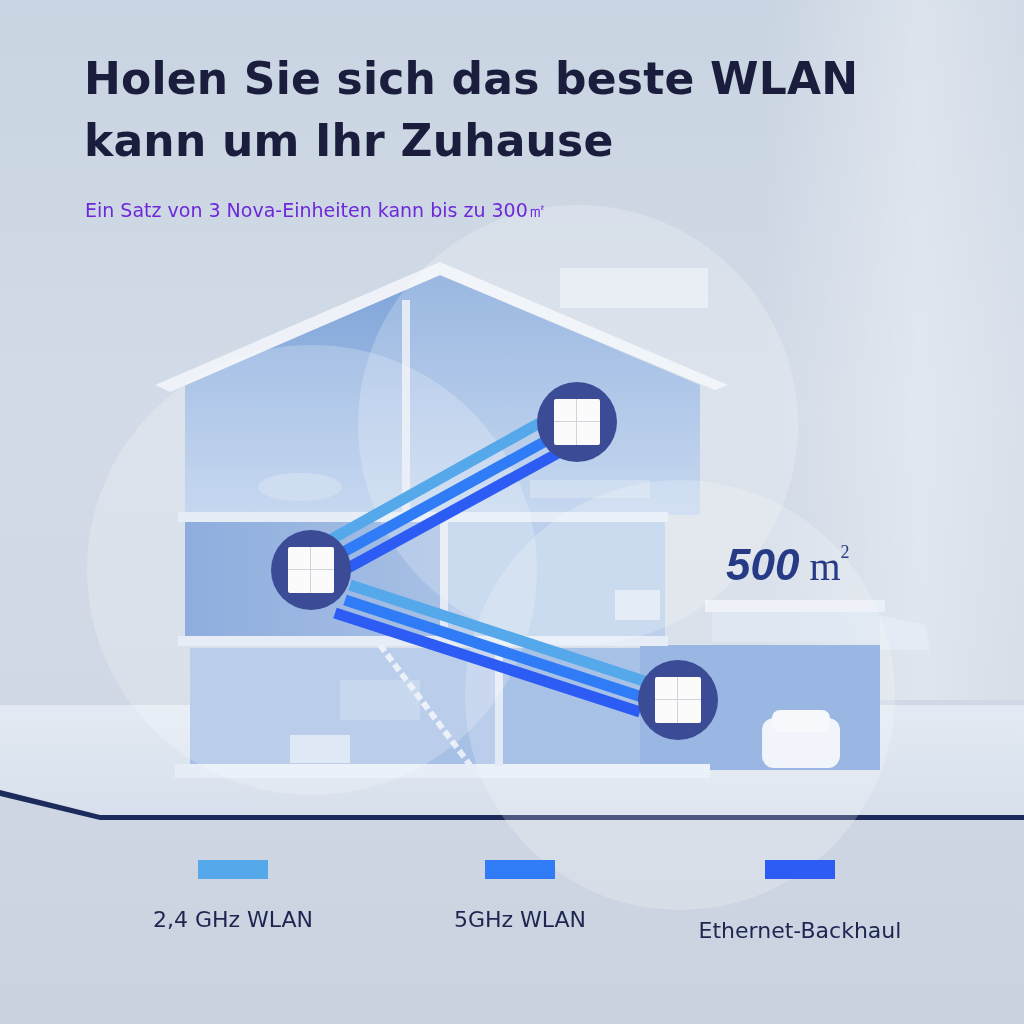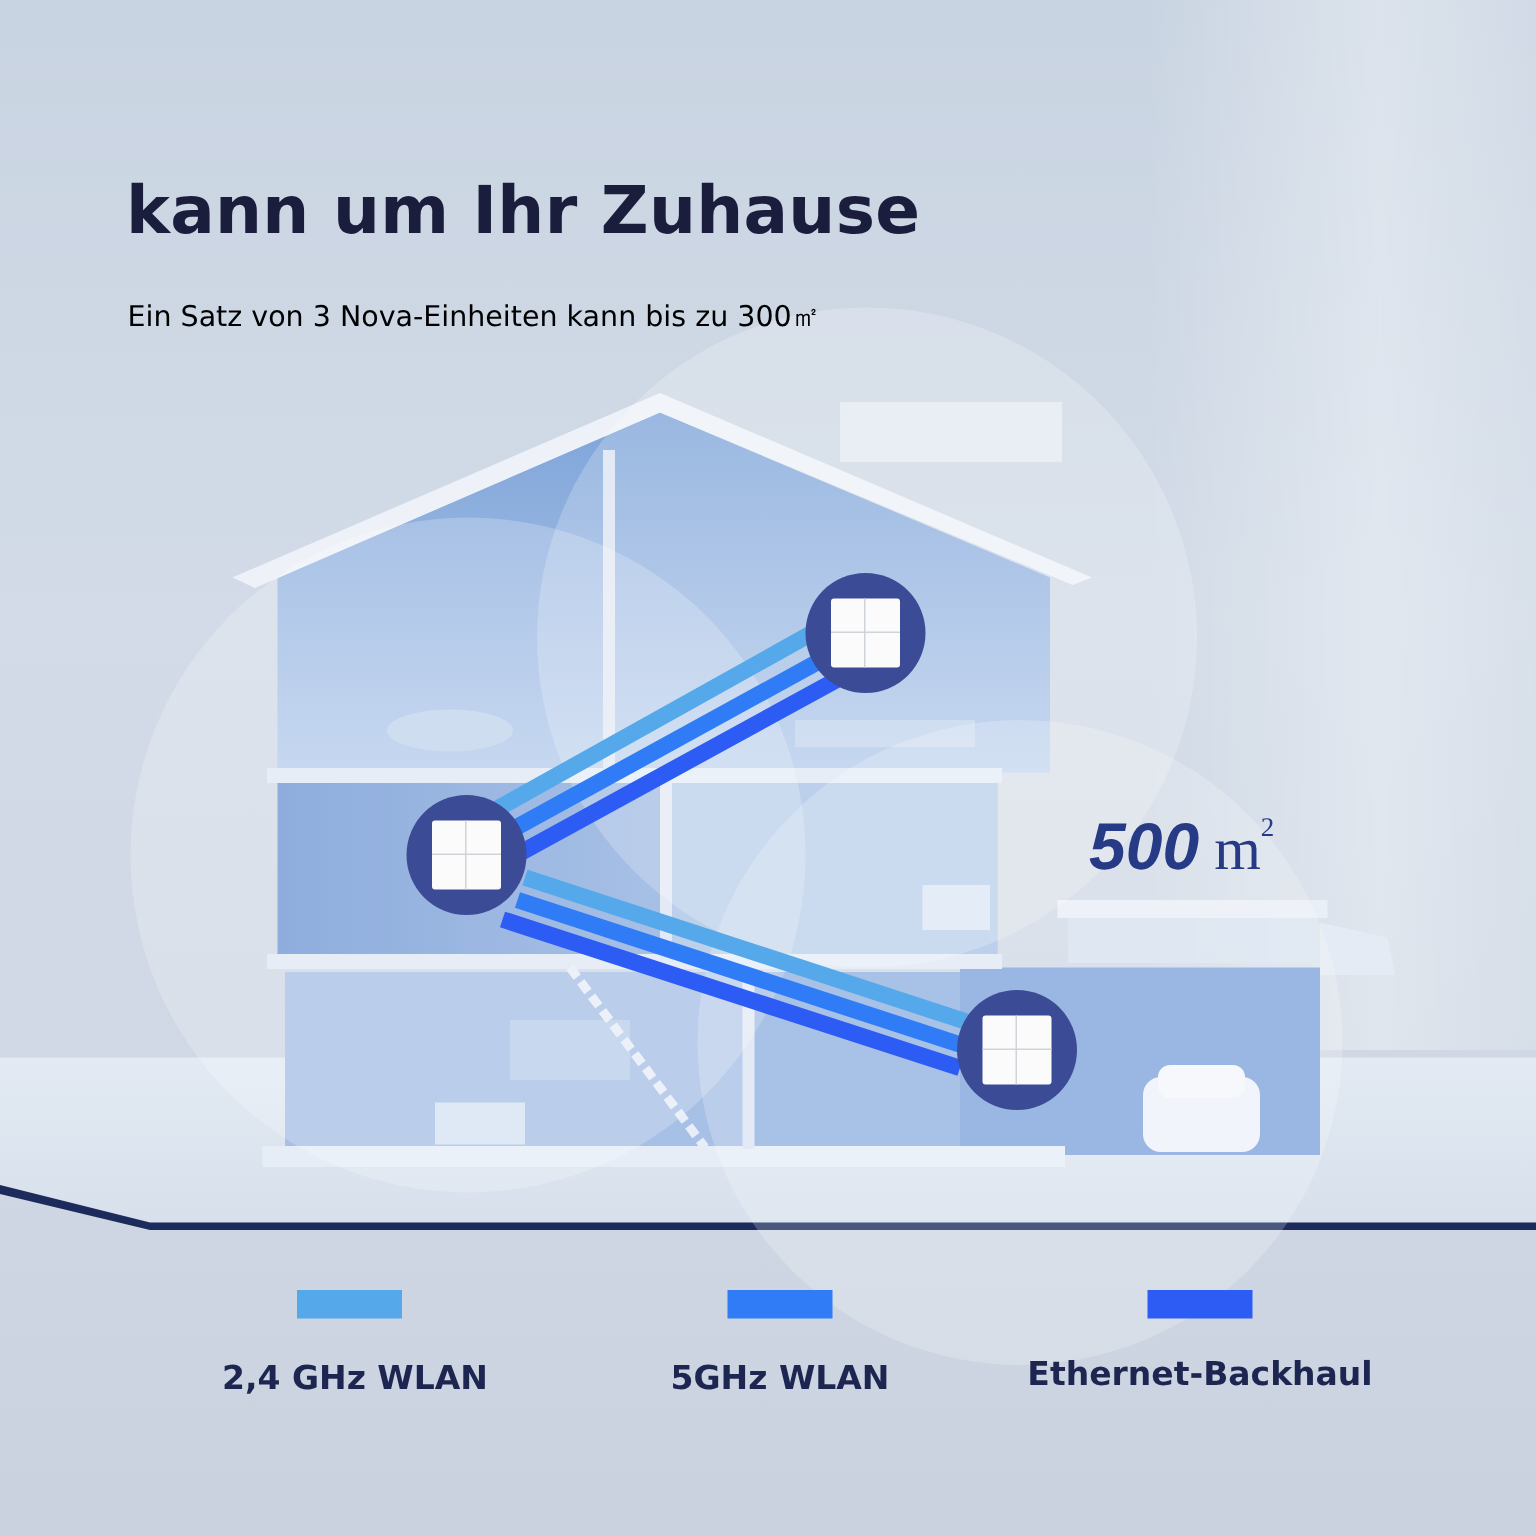--- a/index.html
+++ b/index.html
@@ -3,28 +3,28 @@
 <meta charset="utf-8">
 <style>
   html,body{margin:0;padding:0;}
   body{width:1024px;height:1024px;overflow:hidden;position:relative;
     background:linear-gradient(180deg,#c9d4e2 0%,#d2dbe7 40%,#cfd8e4 70%,#c9d2de 100%);
     font-family:"Liberation Sans",sans-serif;}
   .bg-window{position:absolute;right:0;top:0;width:260px;height:700px;
     background:linear-gradient(90deg,rgba(255,255,255,0) 0%,rgba(255,255,255,0.35) 60%,rgba(255,255,255,0.15) 100%);}
   .title{position:absolute;left:84px;top:48px;margin:0;font-size:44px;line-height:62px;font-weight:700;color:#1a1d3c;letter-spacing:0.2px;
     font-family:"DejaVu Sans",sans-serif;}
-  .subtitle{position:absolute;left:85px;top:198px;font-size:19px;color:#000000;font-family:"DejaVu Sans",sans-serif;}
+  .subtitle{position:absolute;left:85px;top:198px;font-size:19px;color:#6d28d9;font-family:"DejaVu Sans",sans-serif;}
   .scene{position:absolute;left:0;top:0;width:1024px;height:1024px;}
   .area-badge{position:absolute;left:726px;top:540px;color:#263a85;}
   .area-num{font-size:44px;font-weight:700;font-style:italic;font-family:"Liberation Sans",sans-serif;}
   .area-unit{font-size:40px;font-family:"Liberation Serif",serif;margin-left:10px;}
   .area-unit sup{font-size:18px;vertical-align:22px;}
   .legend{position:absolute;top:860px;left:0;width:1024px;height:100px;}
-  .legend-item{position:absolute;text-align:center;font-weight:bold;}
+  .legend-item{position:absolute;text-align:center;}
   .swatch{width:70px;height:19px;margin:0 auto;}
   .legend-label{margin-top:28px;font-size:22px;color:#1d2650;font-family:"DejaVu Sans",sans-serif;white-space:nowrap;}
   .node{position:absolute;width:80px;height:80px;border-radius:50%;background:#3b4b96;}
   .node .dev{position:absolute;left:17px;top:17px;width:46px;height:46px;background:#fbfbfc;border-radius:2px;}
   .node .dev:before{content:"";position:absolute;left:22px;top:0;width:1px;height:46px;background:#cfd3da;}
   .node .dev:after{content:"";position:absolute;left:0;top:22px;width:46px;height:1px;background:#cfd3da;}
 </style>
 </head>
 <body>
 
@@ -115,36 +115,36 @@
     <div class="dev"></div>
   </div>
 <div class="node" style="left:271px;top:530px;">
     <div class="dev"></div>
   </div>
 <div class="node" style="left:638px;top:660px;">
     <div class="dev"></div>
   </div>
 
 <h1 class="title">
-  <br>
+  <span>Holen Sie sich das beste WLAN</span><br>
   <span>kann um Ihr Zuhause</span>
 </h1>
 
 <div class="subtitle">Ein Satz von 3 Nova-Einheiten kann bis zu 300㎡</div>
 
 <div class="area-badge">
   <span class="area-num">500</span><span class="area-unit"><span>m</span><sup>2</sup></span>
 </div>
 
 <div class="legend">
   <div class="legend-item" style="left:148px;width:170px;">
     <div class="swatch" style="background:#55a8ea;"></div>
     <div class="legend-label">2,4 GHz WLAN</div>
   </div>
   <div class="legend-item" style="left:445px;width:150px;">
     <div class="swatch" style="background:#2f7cf6;"></div>
     <div class="legend-label">5GHz WLAN</div>
   </div>
   <div class="legend-item" style="left:680px;width:240px;">
     <div class="swatch" style="background:#2d5cf5;"></div>
-    <div class="legend-label" style="margin-top:25px;">Ethernet-Backhaul</div>
+    <div class="legend-label" style="margin-top:39px;">Ethernet-Backhaul</div>
   </div>
 </div>
 
 </body></html>

